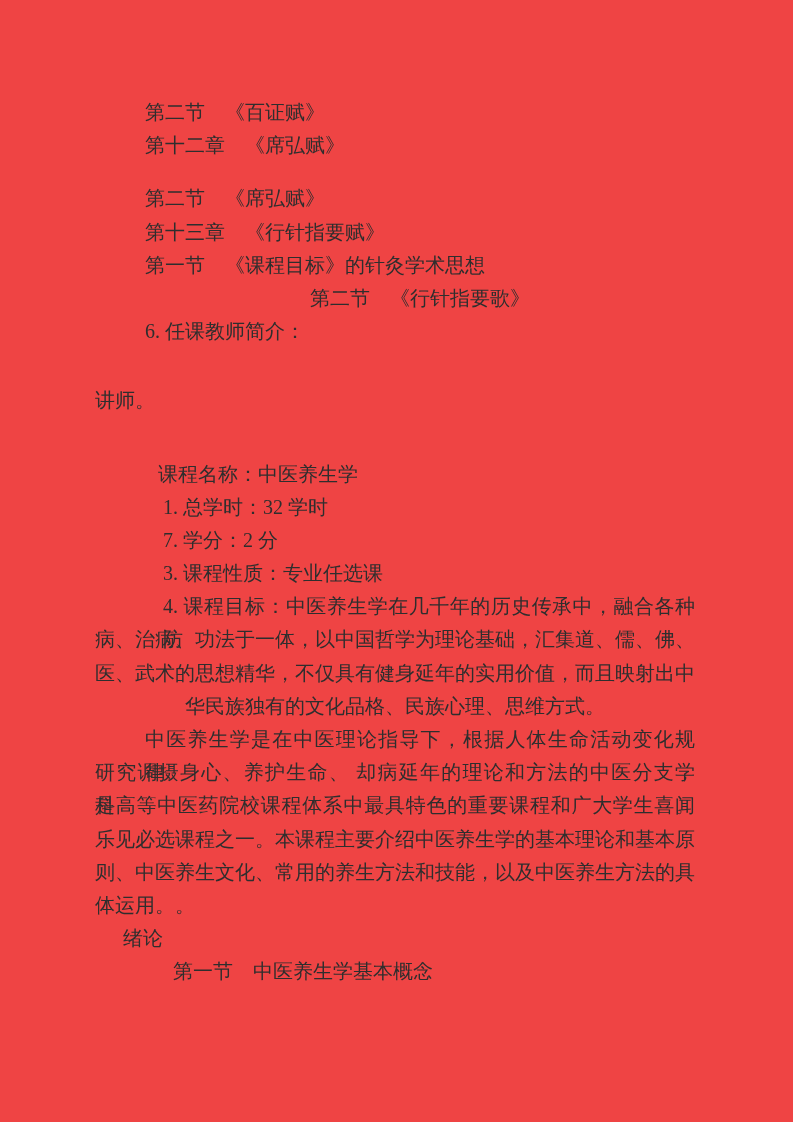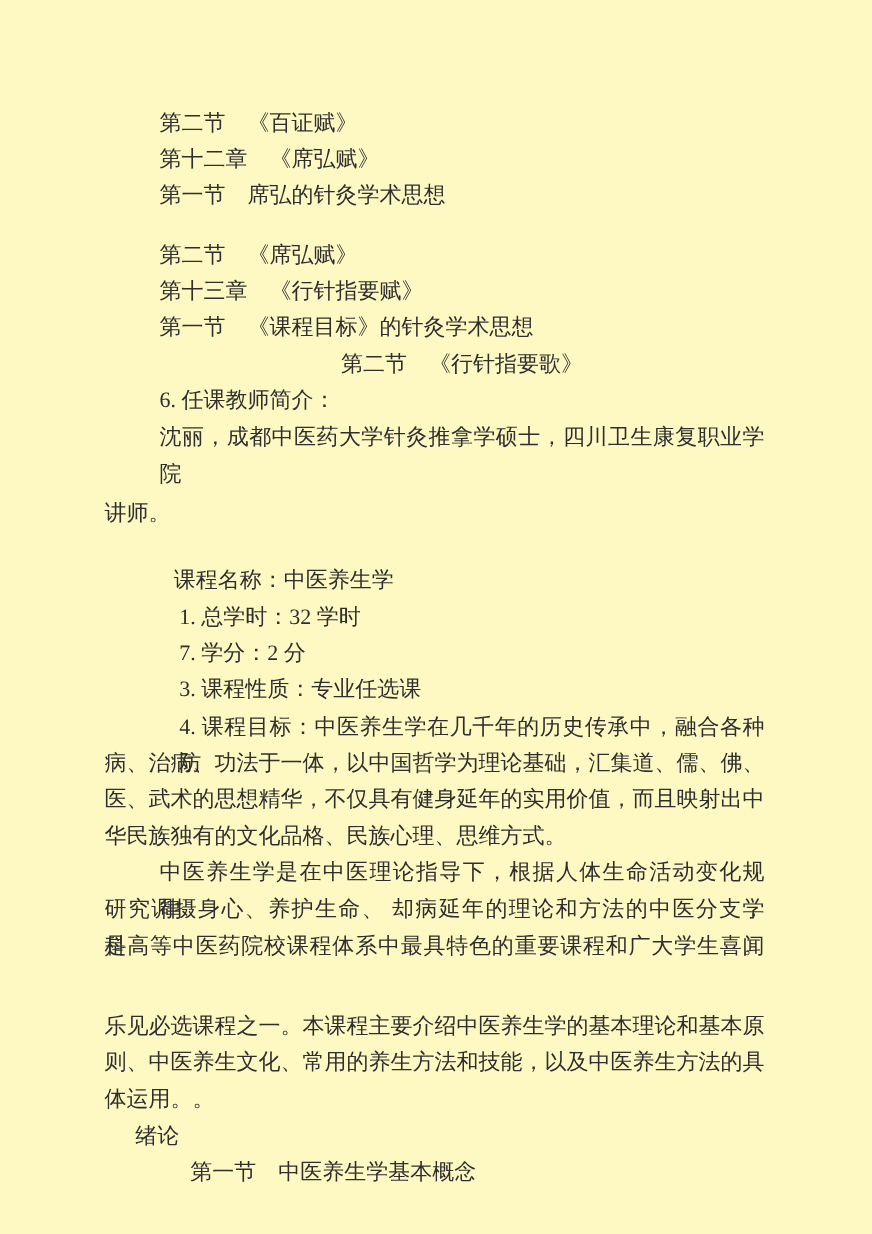--- a/index.html
+++ b/index.html
@@ -4,21 +4,21 @@
 <style>
   html, body {
     margin: 0;
     padding: 0;
     background: #ffffff;
   }
   .page {
     position: relative;
     width: 793px;
     height: 1122px;
-    background: #fef9c3;
+    background: #ef4444;
     overflow: hidden;
     font-family: "Liberation Serif", "DejaVu Serif", serif;
   }
   .doc-body {
     position: absolute;
     left: 95px;
     top: 96px;
     width: 600px;
     font-size: 20px;
     color: #2e2e2e;
@@ -37,38 +37,36 @@
     text-justify: inter-character;
   }
 </style>
 </head>
 <body style="background: rgb(255, 255, 255);">
 
 <div class="page">
   <div class="doc-body" id="doc-body" style="color: rgb(46, 46, 46);">
       <div class="line" style="padding-left: 50px;">第二节　《百证赋》</div>
       <div class="line" style="padding-left: 50px;">第十二章　《席弘赋》</div>
-      <div class="line" style="padding-left: 50px;">第一节　席弘的针灸学术思想</div>
       <div class="line" style="padding-left: 50px; margin-top: 20px;">第二节　《席弘赋》</div>
       <div class="line" style="padding-left: 50px;">第十三章　《行针指要赋》</div>
       <div class="line" style="padding-left: 50px;">第一节　《课程目标》的针灸学术思想</div>
       <div class="line" style="padding-left: 50px; text-align: center;">第二节　《行针指要歌》</div>
       <div class="line" style="padding-left: 50px; font-family: Liberation Serif, serif;">6. 任课教师简介：</div>
-      <div class="line fill" style="padding-left: 50px;">沈丽，成都中医药大学针灸推拿学硕士，四川卫生康复职业学院</div>
       <div class="line" style="padding-left: 0px; margin-top: 36px;">讲师。</div>
-      <div class="line" style="padding-left: 63px; margin-top: 28px;">课程名称：中医养生学</div>
+      <div class="line" style="padding-left: 63px; margin-top: 40px;">课程名称：中医养生学</div>
       <div class="line" style="padding-left: 68px;">1. 总学时：32 学时</div>
       <div class="line" style="padding-left: 68px;">7. 学分：2 分</div>
       <div class="line" style="padding-left: 68px;">3. 课程性质：专业任选课</div>
       <div class="line fill" style="padding-left: 68px;">4. 课程目标：中医养生学在几千年的历史传承中，融合各种防</div>
       <div class="line fill" style="padding-left: 0px;">病、治病、功法于一体，以中国哲学为理论基础，汇集道、儒、佛、</div>
       <div class="line fill" style="padding-left: 0px;">医、武术的思想精华，不仅具有健身延年的实用价值，而且映射出中</div>
-      <div class="line" style="padding-left: 0px;">华民族独有的文化品格、民族心理、思维方式。</div>
+      <div class="line" style="padding-left: 0px; text-align: center;">华民族独有的文化品格、民族心理、思维方式。</div>
       <div class="line fill" style="padding-left: 50px;">中医养生学是在中医理论指导下，根据人体生命活动变化规律，</div>
       <div class="line fill" style="padding-left: 0px;">研究调摄身心、养护生命、 却病延年的理论和方法的中医分支学科。</div>
       <div class="line fill" style="padding-left: 0px;">是高等中医药院校课程体系中最具特色的重要课程和广大学生喜闻</div>
-      <div class="line fill" style="padding-left: 0px; margin-top: 40px;">乐见必选课程之一。本课程主要介绍中医养生学的基本理论和基本原</div>
+      <div class="line fill" style="padding-left: 0px;">乐见必选课程之一。本课程主要介绍中医养生学的基本理论和基本原</div>
       <div class="line fill" style="padding-left: 0px;">则、中医养生文化、常用的养生方法和技能，以及中医养生方法的具</div>
       <div class="line" style="padding-left: 0px;">体运用。。</div>
       <div class="line" style="padding-left: 28px;">绪论</div>
       <div class="line" style="padding-left: 78px;">第一节　中医养生学基本概念</div>
     </div>
 </div>
 
 </body></html>

